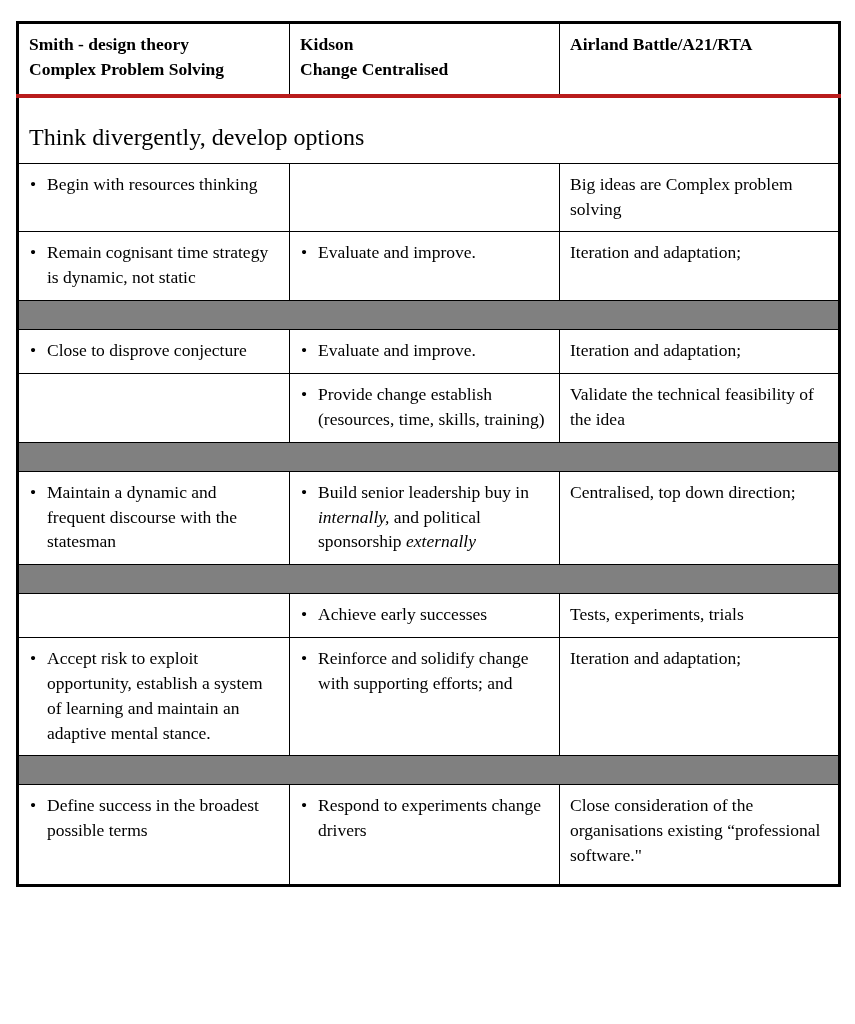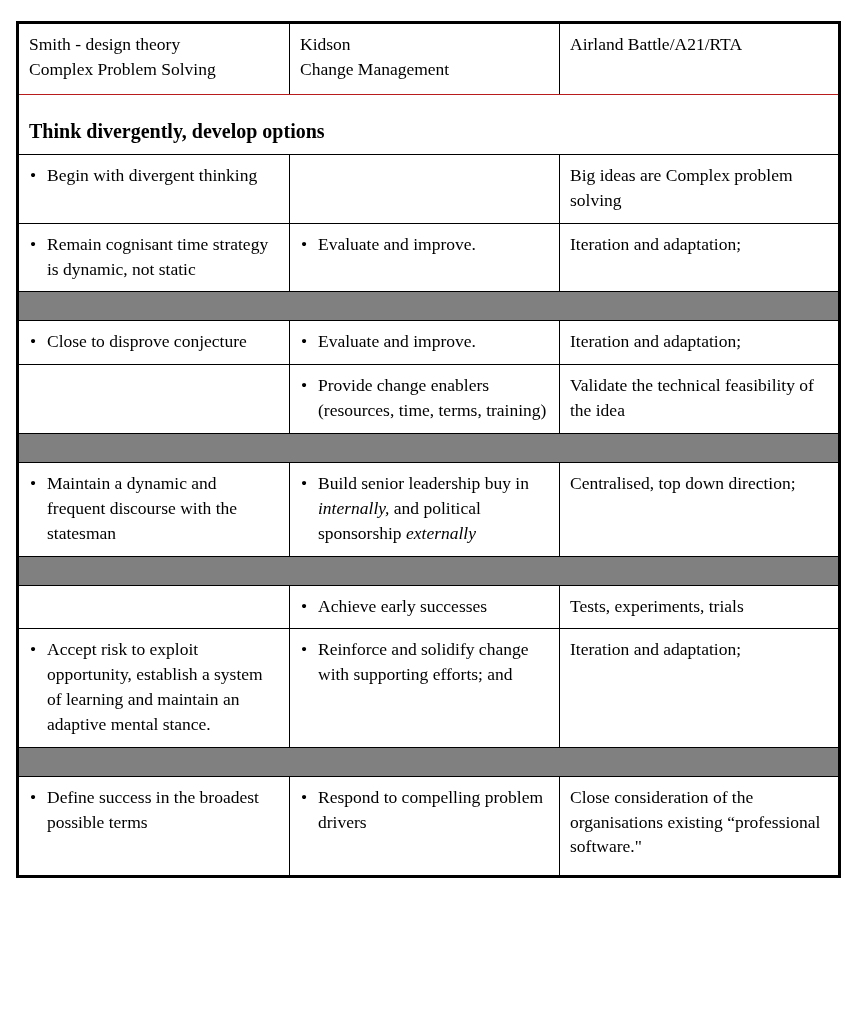--- a/index.html
+++ b/index.html
@@ -34,32 +34,32 @@
 
   table.matrix td {
     border: 1px solid #000000;
     vertical-align: top;
     padding: 8px 10px 10px 10px;
     font-size: 17.5px;
     line-height: 1.42;
   }
   
   tr.header-row td {
-    font-weight: normal;
-    border-bottom: 1px solid #b91c1c;
+    font-weight: bold;
+    border-bottom: 4px solid #b91c1c;
     padding-bottom: 12px;
   }
   tr.header-row td .line {
     display: block;
     white-space: nowrap;
   }
   
   tr.section-row td {
-    font-weight: bold;
-    font-size: 20px;
+    font-weight: normal;
+    font-size: 24px;
     padding-top: 22px;
     padding-bottom: 9px;
     border-bottom: 1px solid #000000;
   }
   
   tr.spacer-row td {
     background: #808080;
     height: 28px;
     padding: 0;
     border-left: 1px solid #000000;
@@ -110,36 +110,36 @@
         <col class="c3">
     </colgroup>
     <tbody>
       <tr class="header-row">
         <td>
           <span class="line">Smith - design theory</span>
           <span class="line">Complex Problem Solving</span>
         </td>
         <td>
           <span class="line">Kidson</span>
-          <span class="line">Change Management</span>
+          <span class="line">Change Centralised</span>
         </td>
         <td>
           <span class="line">Airland Battle/A21/RTA</span>
         </td>
       </tr>
 
       <tr class="section-row">
         <td colspan="3">Think divergently, develop options</td>
       </tr>
     </tbody>
     <tbody id="body-rows">
         <tr class="content-row">
           <td>
             <ul class="bullets">
-              <li>Begin with divergent thinking</li>
+              <li>Begin with resources thinking</li>
             </ul>
           </td>
           <td class="cell-empty">
             <ul class="bullets"></ul>
           </td>
           <td class="plain">
             <p>Big ideas are Complex problem solving</p>
           </td>
         </tr>
         <tr class="content-row">
@@ -174,21 +174,21 @@
           <td class="plain">
             <p>Iteration and adaptation;</p>
           </td>
         </tr>
         <tr class="content-row">
           <td class="cell-empty">
             <ul class="bullets"></ul>
           </td>
           <td>
             <ul class="bullets">
-              <li>Provide change enablers (resources, time, terms, training)</li>
+              <li>Provide change establish (resources, time, skills, training)</li>
             </ul>
           </td>
           <td class="plain">
             <p>Validate the technical feasibility of the idea</p>
           </td>
         </tr>
         <tr class="spacer-row">
           <td colspan="3"></td>
         </tr>
         <tr class="content-row">
@@ -241,21 +241,21 @@
           <td colspan="3"></td>
         </tr>
         <tr class="content-row tall">
           <td>
             <ul class="bullets">
               <li>  Define success in the broadest possible terms</li>
             </ul>
           </td>
           <td>
             <ul class="bullets">
-              <li>Respond to compelling problem drivers</li>
+              <li>Respond to experiments change drivers</li>
             </ul>
           </td>
           <td class="plain">
             <p>Close consideration of the organisations existing “professional software."</p>
           </td>
         </tr>
       </tbody>
   </table>
 
 </div>

